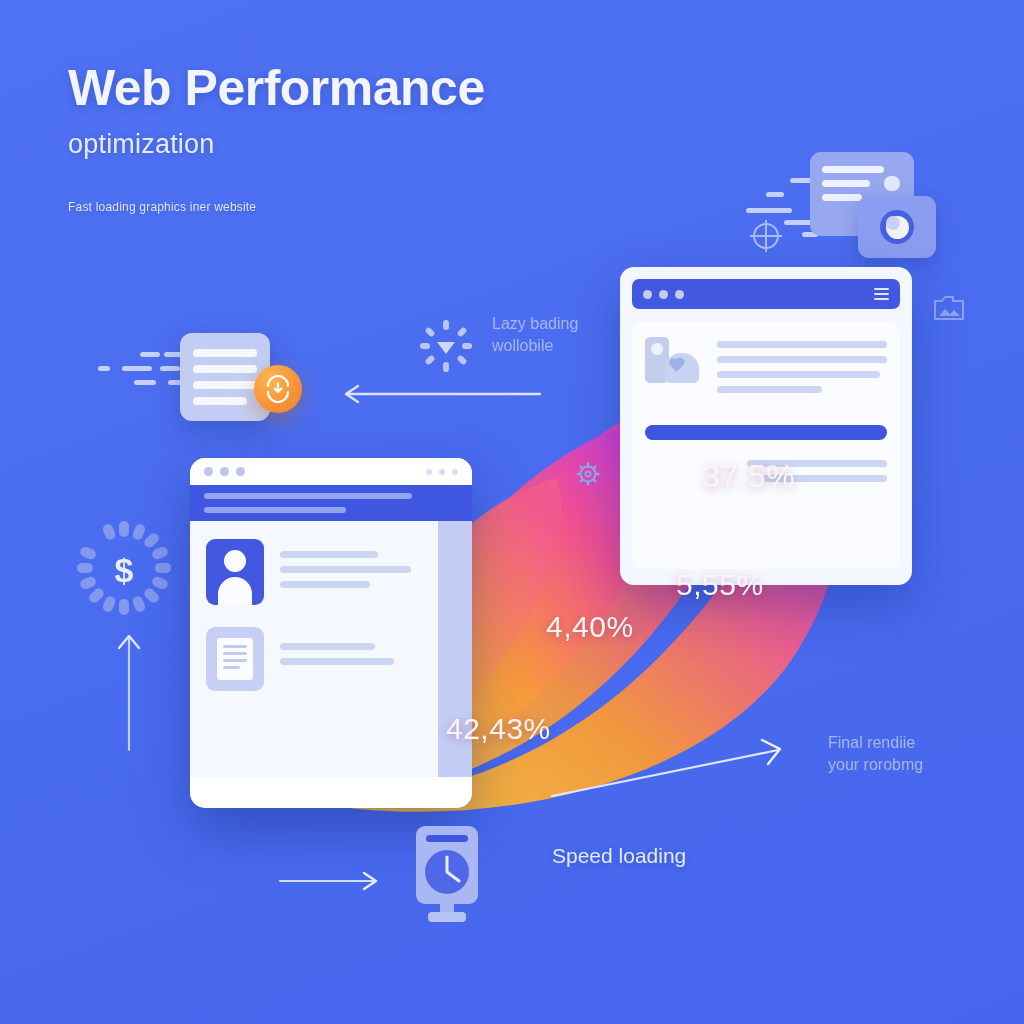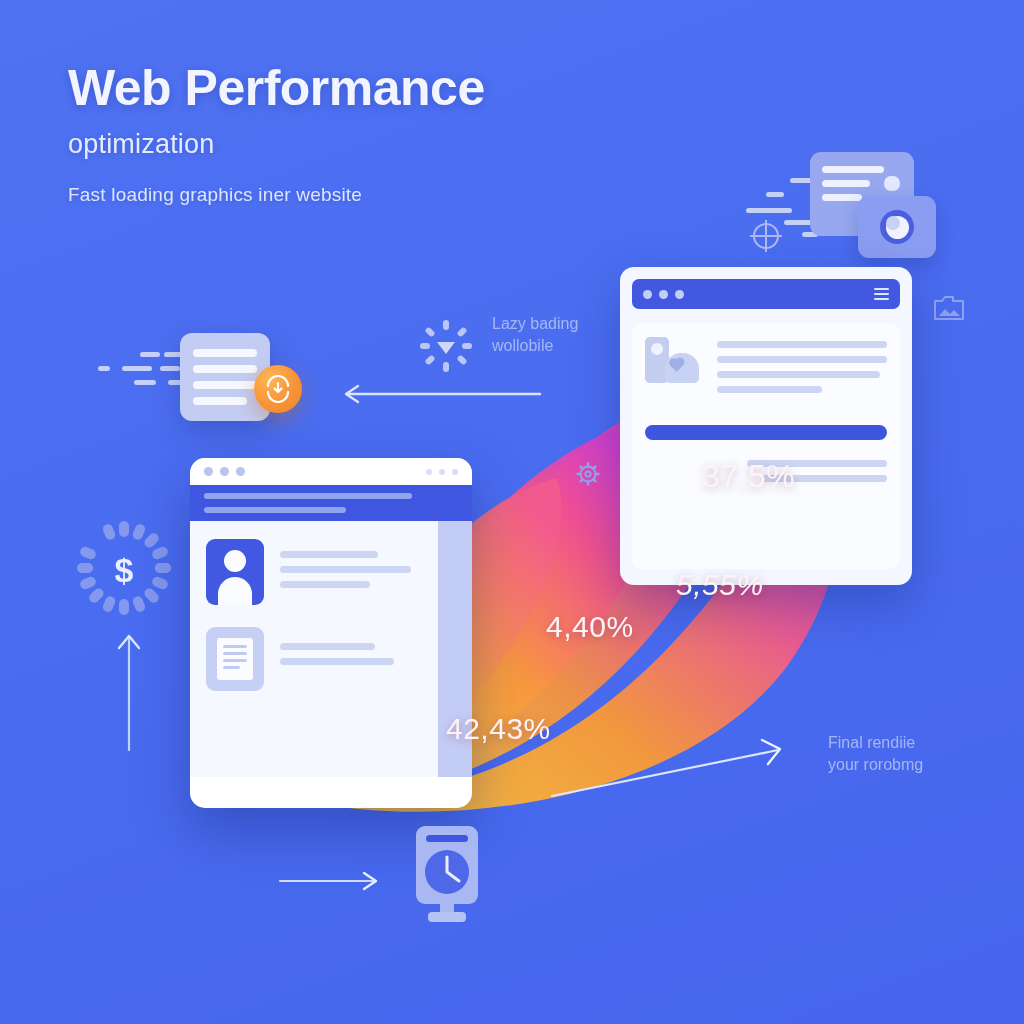--- a/index.html
+++ b/index.html
@@ -23,21 +23,21 @@
     font-size: 50px; font-weight: bold; color: #f2f5ff;
     letter-spacing: -0.5px; line-height: 1.05;
     text-shadow: 0 2px 10px rgba(20,40,130,0.28);
   }
   #subtitle {
     font-size: 27px; color: #e6ecff; margin-top: 14px;
     letter-spacing: 0.2px;
     text-shadow: 0 1px 6px rgba(20,40,130,0.22);
   }
   #tagline {
-    font-size: 19px; color: #dde5ff; margin-top: 24px;
+    font-size: 12px; color: #dde5ff; margin-top: 40px;
     letter-spacing: 0.2px;
     text-shadow: 0 1px 5px rgba(20,40,130,0.2);
   }
 
   
   .window {
     border-radius: 16px;
     box-shadow: 0 18px 44px rgba(22,40,120,0.30);
     overflow: hidden;
   }
@@ -138,21 +138,21 @@
   
   #swoosh { left: 0; top: 0; width: 1024px; height: 1024px; pointer-events: none; }
 
   .pct {
     position: absolute; color: #fdf4f8; font-size: 30px;
     letter-spacing: 0.5px;
     text-shadow: 0 2px 9px rgba(120,30,90,0.35);
   }
   #pct-1 { left: 446px; top: 712px; }
   #pct-2 { left: 546px; top: 610px; }
-  #pct-3 { left: 676px; top: 568px; font-style: italic; }
+  #pct-3 { left: 676px; top: 568px; }
   #pct-4 { left: 702px; top: 458px; font-size: 32px; }
 
   
   #doc-icon { left: 180px; top: 333px; width: 90px; height: 88px;
     background: #c3cdf4; border-radius: 12px; padding: 16px 13px; box-sizing: border-box;
     box-shadow: 0 10px 26px rgba(20,38,110,0.25); }
   #doc-icon .l { height: 8px; background: #f6f8ff; border-radius: 4px; margin-bottom: 8px; }
   #orange-badge {
     left: 254px; top: 365px; width: 48px; height: 48px; border-radius: 50%;
     background: radial-gradient(circle at 33% 28%, #ffb552 0%, #f79438 55%, #ef8426 100%);
@@ -478,15 +478,16 @@
   <svg id="clock-icon" class="abs" viewBox="0 0 74 100">
     <rect x="6" y="0" width="62" height="78" rx="9" fill="#a9b8f3"></rect>
     <rect x="16" y="9" width="42" height="7" rx="3.5" fill="#3f56e0"></rect>
     <rect x="30" y="78" width="14" height="10" fill="#a9b8f3"></rect>
     <rect x="18" y="86" width="38" height="10" rx="4" fill="#b6c3f6"></rect>
     <circle cx="37" cy="46" r="22" fill="#4f68e8"></circle>
     <path d="M37 31 L37 46 L49 55" fill="none" stroke="#e8edff" stroke-width="3" stroke-linecap="round" stroke-linejoin="round"></path>
   </svg>
 
   <div id="cap-speed" class="cap">
+    <div>Speed loading</div>
   </div>
 
 </div>
 
 </body></html>

